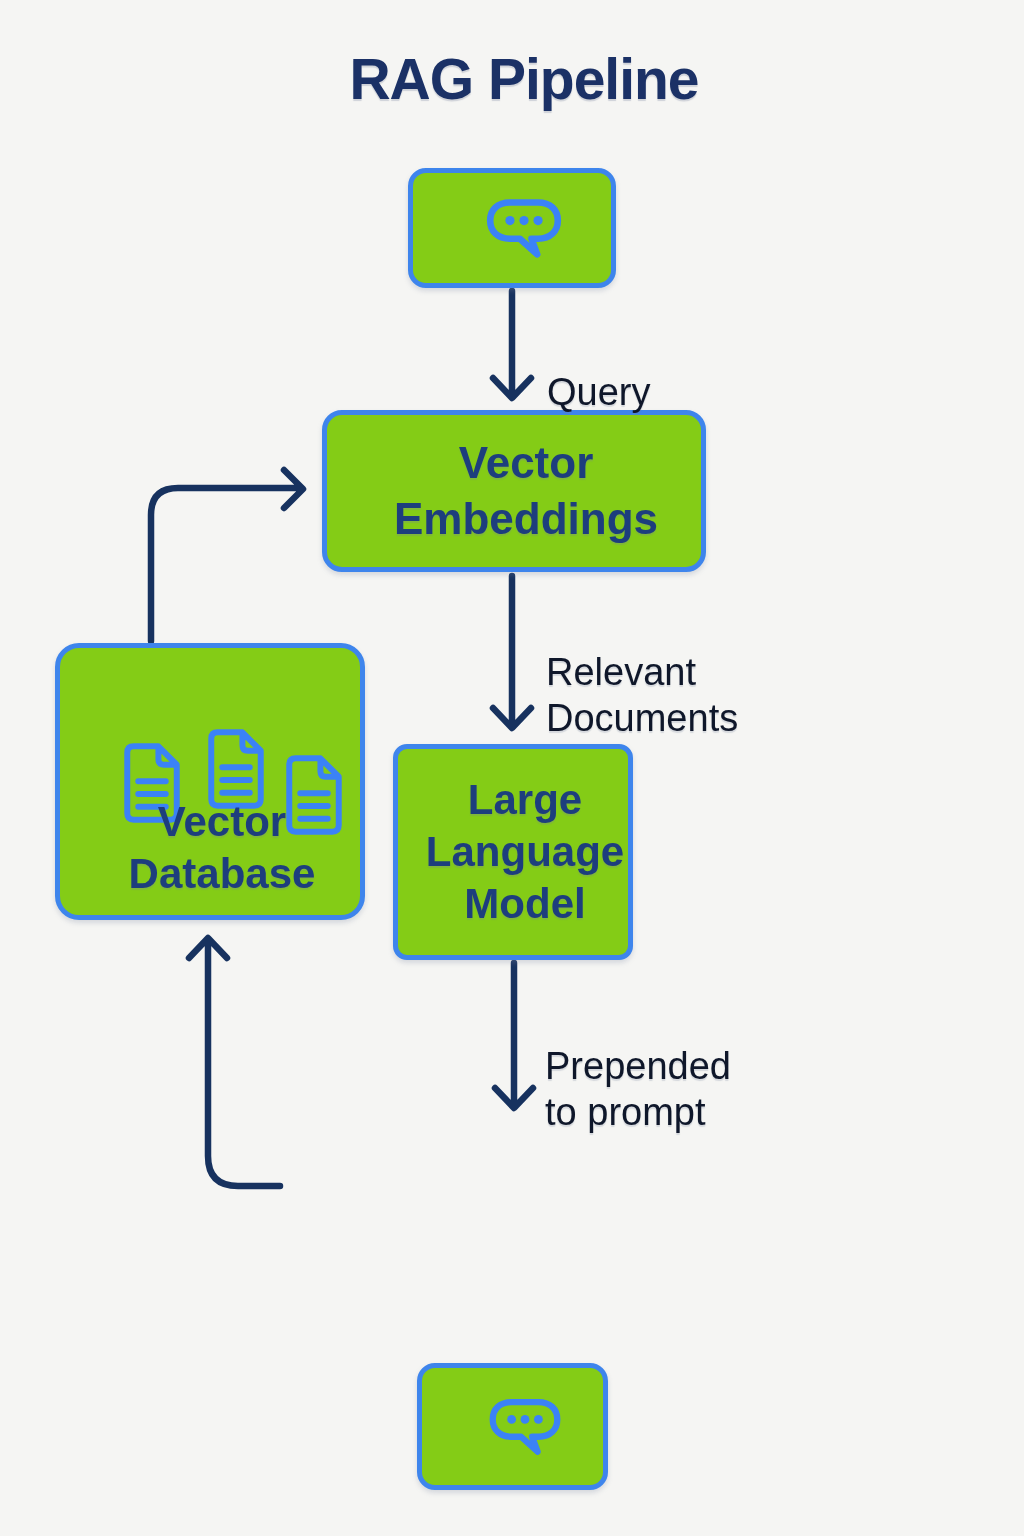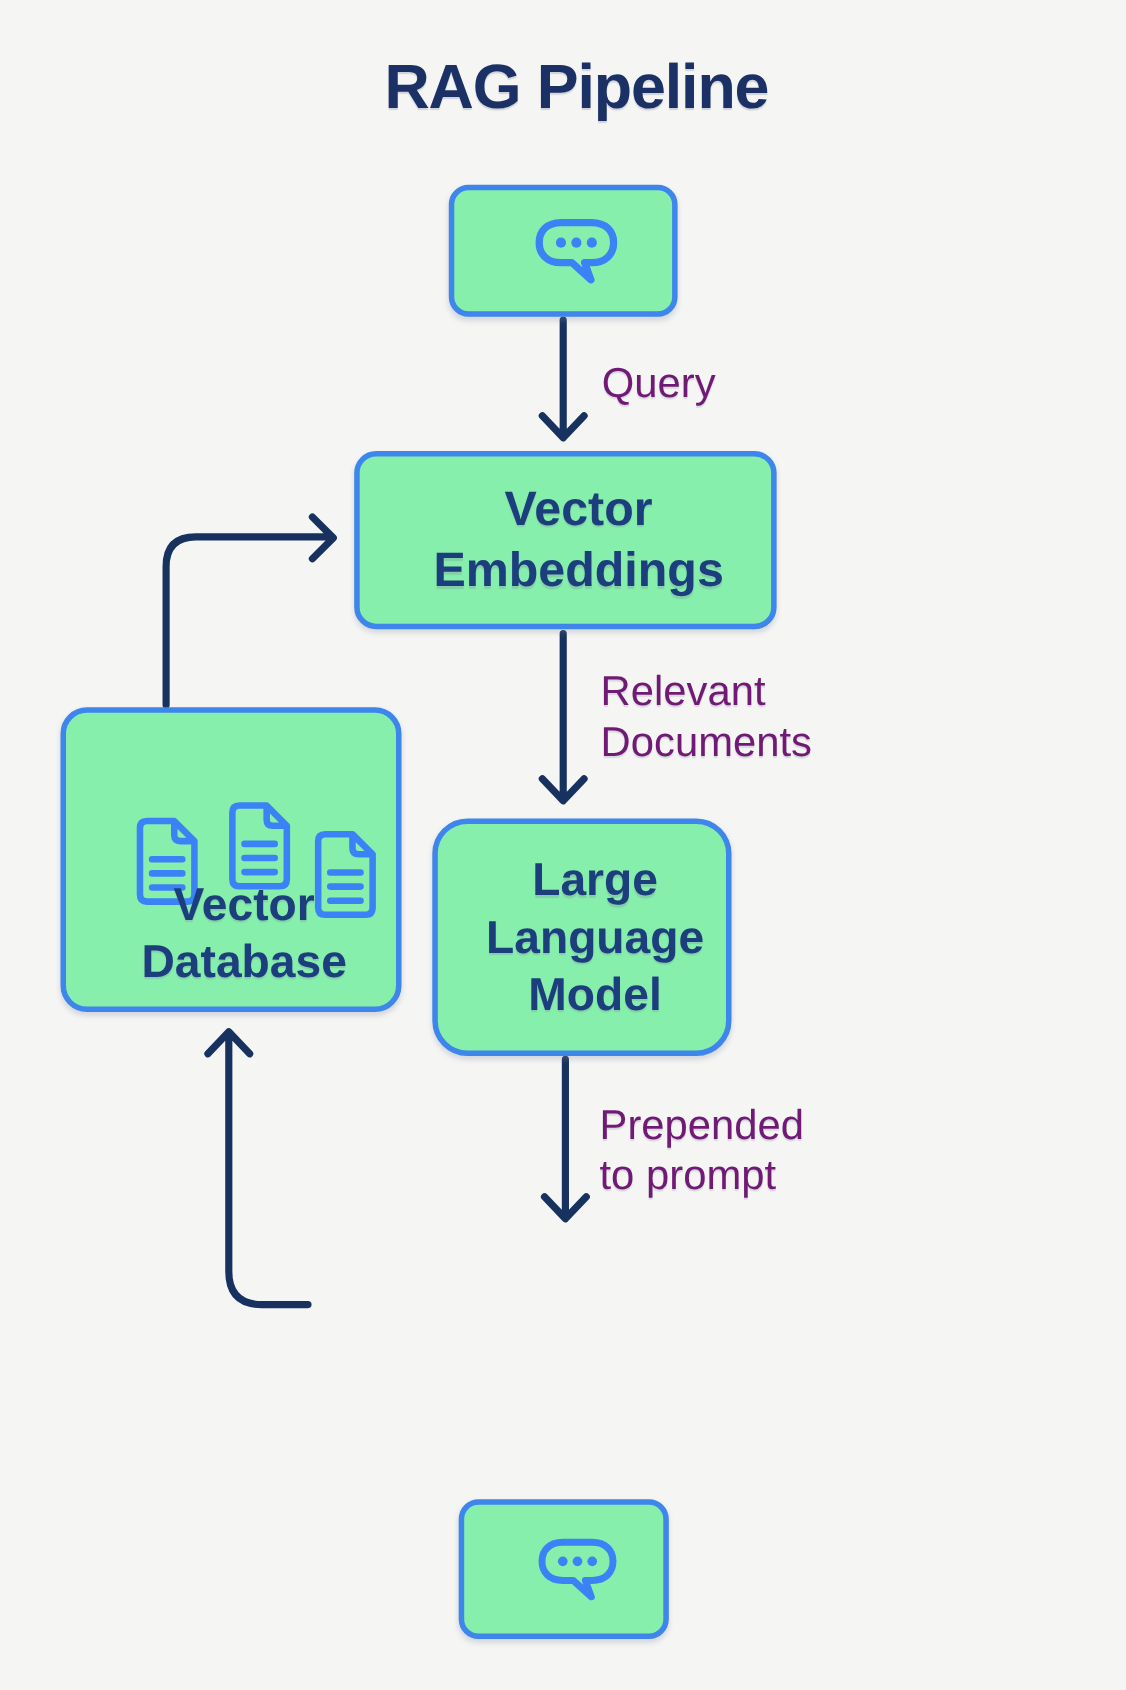--- a/index.html
+++ b/index.html
@@ -35,58 +35,59 @@
   .connectors path{
     fill:none;
     stroke:#17325f;
     stroke-width:6.5;
     stroke-linecap:round;
     stroke-linejoin:round;
   }
   .node{
     position:absolute;
     box-sizing:border-box;
-    background:#86efac;
+    background:#84cc16;
     border:5px solid #3e85ec;
     color:#1d3e7d;
     font-weight:700;
     display:flex;
     align-items:center;
     justify-content:center;
     text-align:center;
     white-space:pre-line;
     box-shadow:0 3px 5px rgba(130,140,165,.28);
     padding-left:24px;
   }
   .node .node-label{ text-shadow:0 2px 1px rgba(120,130,155,.28); }
   .node-chat-top   { left:408px; top:168px;  width:208px; height:120px; border-radius:18px; }
   .node-embeddings { left:322px; top:410px;  width:384px; height:162px; border-radius:20px; font-size:44px; line-height:56px; }
   .node-database   { left:55px;  top:643px;  width:310px; height:277px; border-radius:24px; font-size:42px; line-height:52px; }
-  .node-llm        { left:393px; top:744px;  width:272px; height:216px; border-radius:32px; font-size:42px; line-height:52px; }
+  .node-llm        { left:393px; top:744px;  width:240px; height:216px; border-radius:14px; font-size:42px; line-height:52px; }
   .node-response   { left:282px; top:1122px; width:466px; height:212px; border-radius:24px; font-size:44px; line-height:53px; }
   .node-chat-bottom{ left:417px; top:1363px; width:191px; height:127px; border-radius:18px; }
 
   .node-database .db-inner{ position:relative; width:100%; height:100%; }
   .doc-icon{ position:absolute; }
   .doc-1{ left:33px;  top:39px; }
   .doc-2{ left:117px; top:25px; }
   .doc-3{ left:195px; top:51px; }
   .db-label{
     position:absolute; left:0; top:148px; width:100%;
     text-align:center; white-space:pre-line;
     text-shadow:0 2px 1px rgba(120,130,155,.28);
   }
   .edge-label{
     position:absolute;
-    color:#701a75;
+    color:#0f172a;
     font-size:38px;
     font-weight:500;
     line-height:46px;
     white-space:pre-line;
     text-shadow:0 2px 1px rgba(120,130,155,.25);
+    margin-top:43px;
   }
   .lbl-query   { left:547px; top:326px; }
   .lbl-reldocs { left:546px; top:606px; }
   .lbl-prepend { left:545px; top:1000px; }
 
   .chat-icon svg, .doc-icon svg{ display:block; }
 </style>
 </head>
 <body>
 

